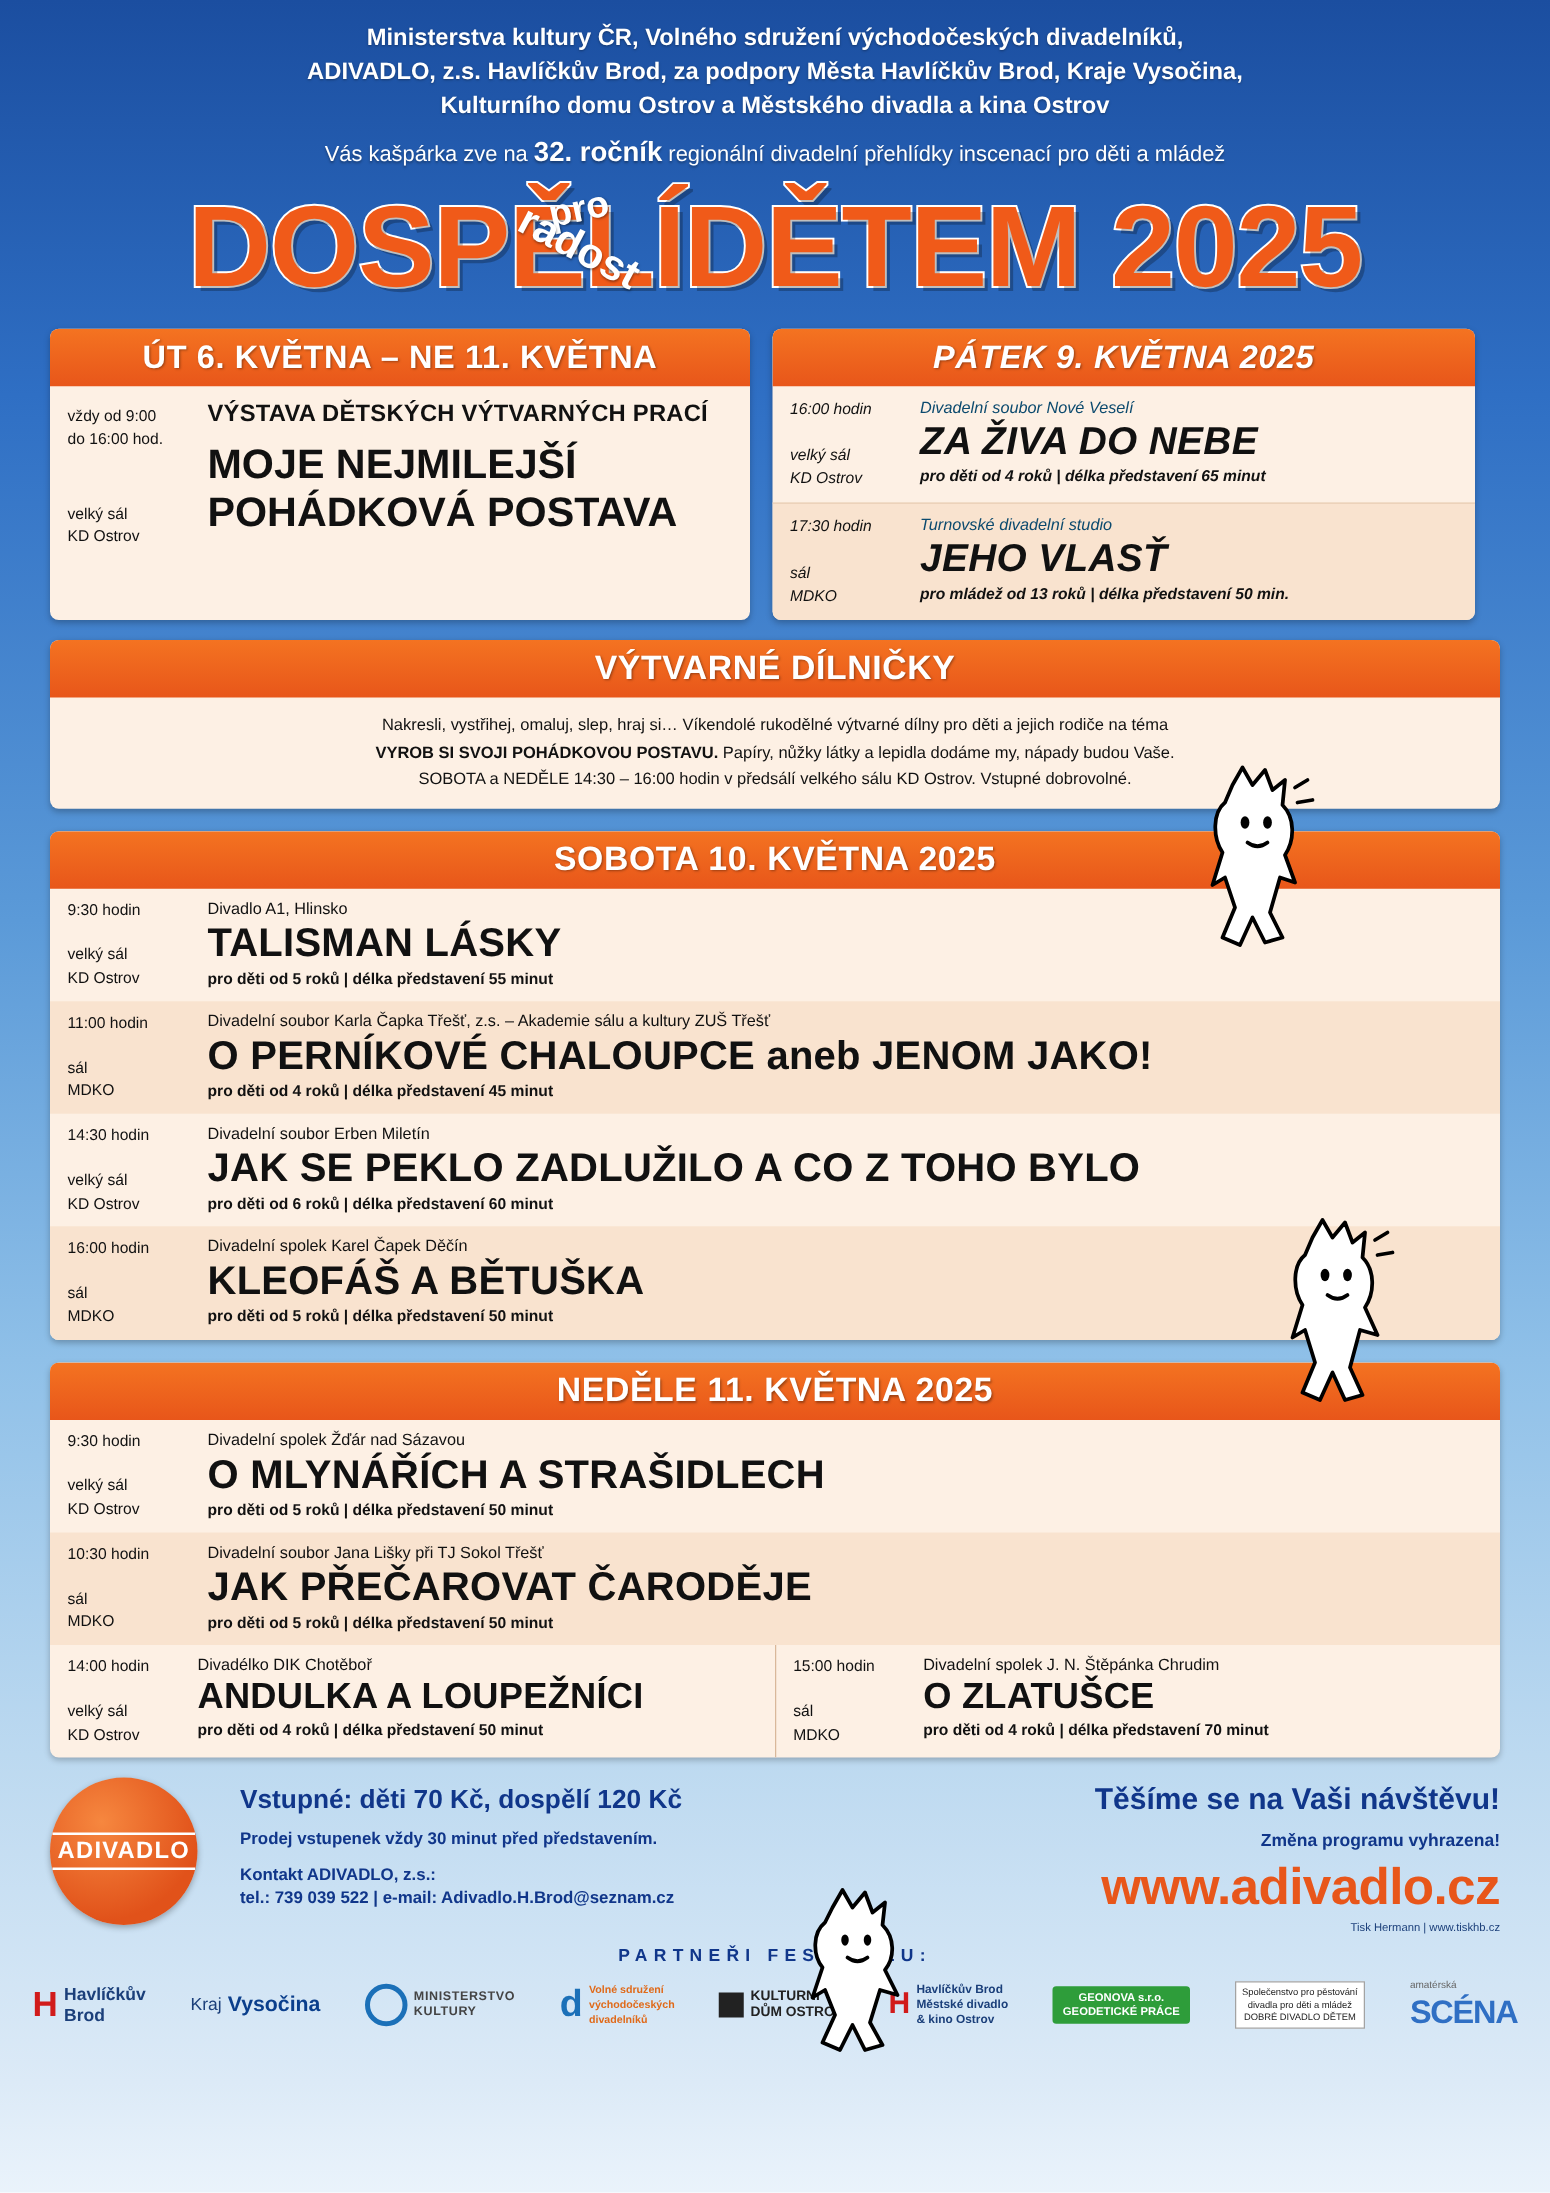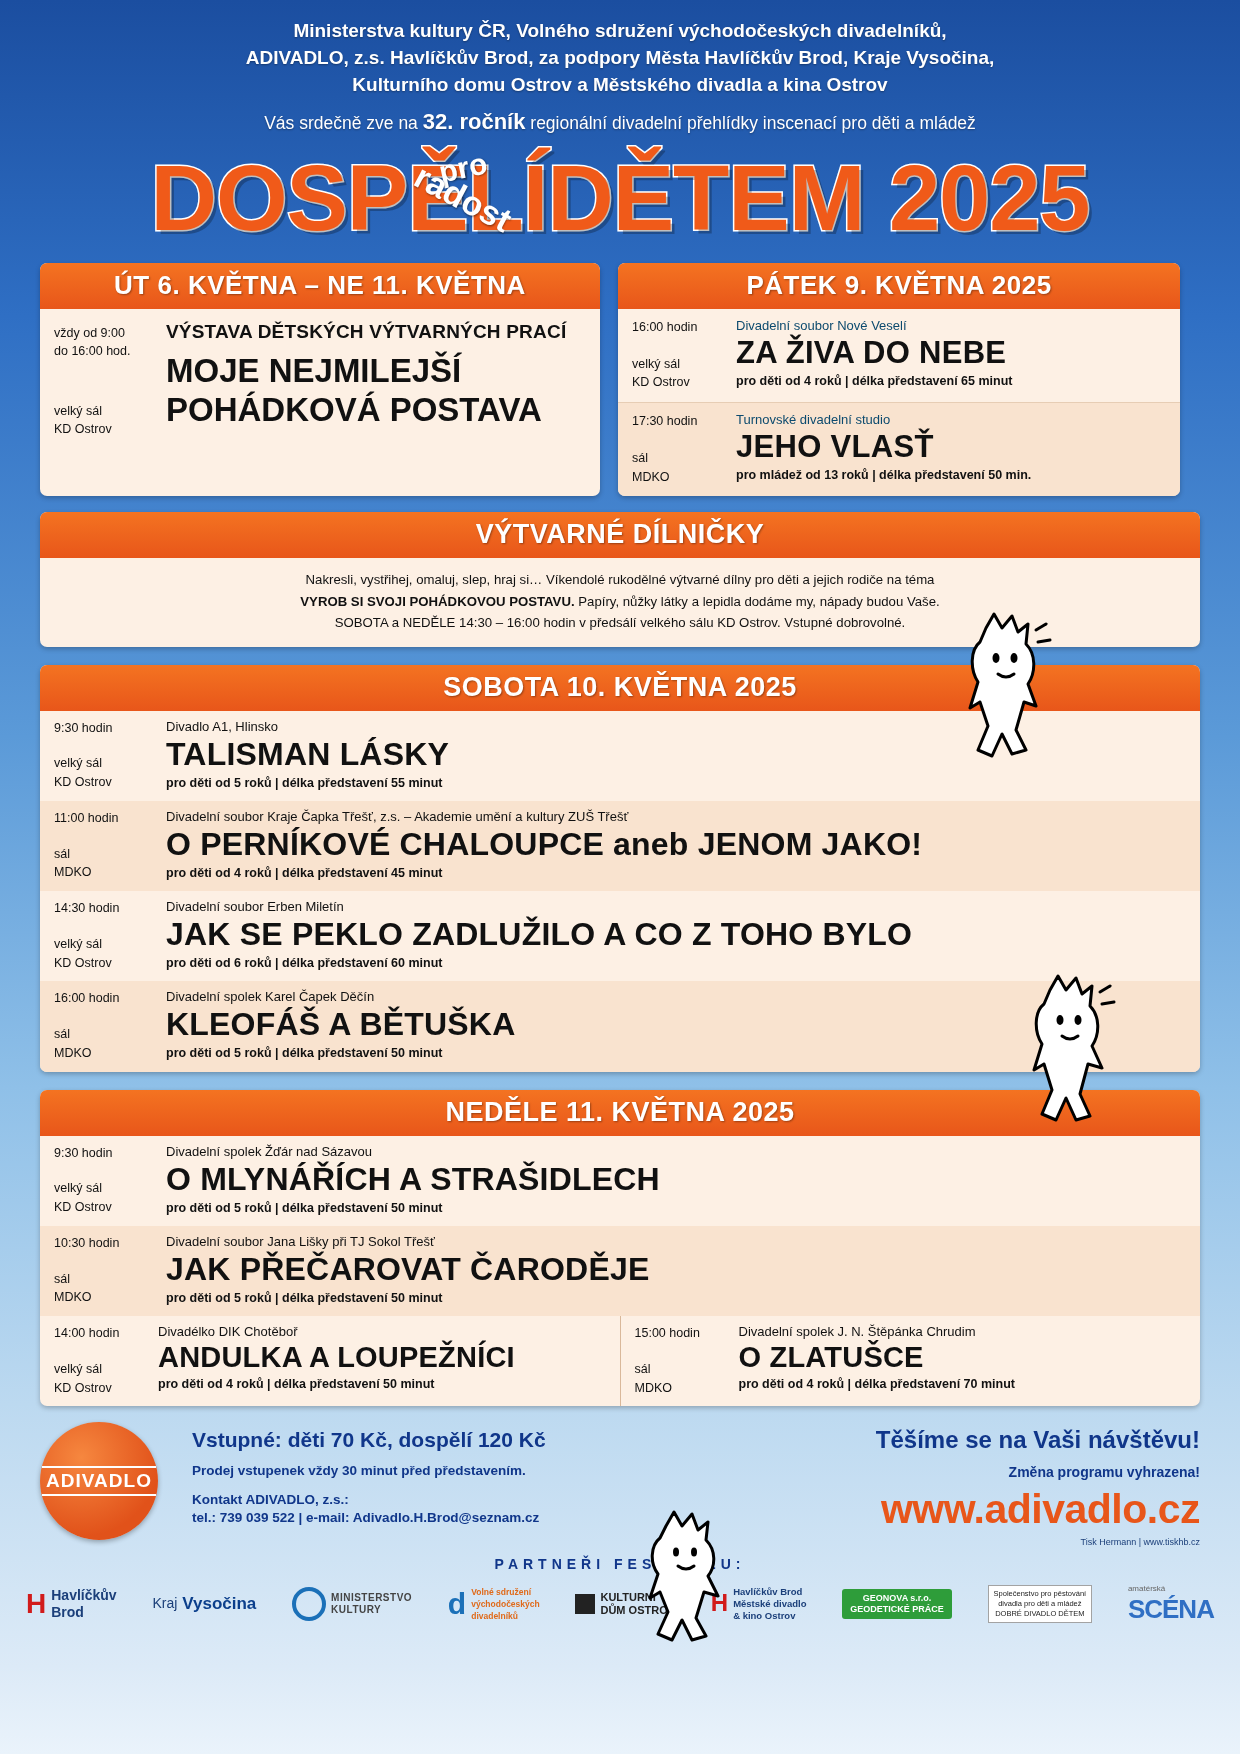--- a/index.html
+++ b/index.html
@@ -48,21 +48,21 @@
   .panel{background:#fdf0e4;border-radius:7px;box-shadow:0 2px 5px rgba(0,0,0,.25);overflow:hidden;}
   .panel-head{
     background:linear-gradient(180deg,#f47321 0%,#e8561a 100%);
     color:#fff;font-weight:bold;text-align:center;
     letter-spacing:.5px;
     text-shadow:1px 1px 2px rgba(0,0,0,.35);
   }
 
   .row2{display:flex;gap:18px;padding:0 40px;margin-top:6px;}
   .col-left{width:560px;}
-  .col-right{width:562px;}
+  .col-right{width:562px;font-style:italic;}
 
   .panel-head.h1{font-size:26px;padding:7px 0 8px;}
   .expo-body{display:flex;padding:12px 14px 14px 14px;}
   .expo-when{width:112px;font-size:12.5px;line-height:1.45;color:#111;padding-top:3px;}
   .expo-when .where{margin-top:42px;}
   .expo-main{flex:1;}
   .expo-sub{font-size:19px;font-weight:bold;color:#111;letter-spacing:.2px;}
   .expo-title{font-size:33px;font-weight:bold;line-height:1.18;margin-top:9px;color:#111;}
 
   .fri-row{display:flex;padding:9px 12px 10px 14px;}
@@ -146,21 +146,21 @@
 </head>
 <body>
 
 <div class="wrap">
 
   <div class="hdr">
     <div class="l1">Ministerstva kultury ČR,  Volného sdružení východočeských divadelníků,</div>
     <div class="l1">ADIVADLO, z.s. Havlíčkův Brod,  za podpory Města Havlíčkův Brod,  Kraje Vysočina,</div>
     <div class="l1">Kulturního domu Ostrov  a  Městského divadla a kina Ostrov</div>
     <div class="l2">
-      <span>Vás srdečně zve na </span><b>32. ročník</b><span> regionální divadelní přehlídky inscenací pro děti a mládež</span>
+      <span>Vás kašpárka zve na </span><b>32. ročník</b><span> regionální divadelní přehlídky inscenací pro děti a mládež</span>
     </div>
   </div>
 
   <div class="title">
     <div class="main">
       <span>DOSPĚLÍ</span><span>DĚTEM</span> <span>2025</span>
     </div>
     <div class="badge">
       <div class="pro">pro</div>
       <div class="radost">radost</div>
@@ -241,21 +241,21 @@
       </div>
     </div>
 
     <div class="ev alt">
       <div class="ev-when">
         <div>11:00 hodin</div>
         <div class="w2">sál</div>
         <div>MDKO</div>
       </div>
       <div class="ev-main">
-        <div class="ev-group">Divadelní soubor Kraje Čapka Třešť, z.s. – Akademie umění a kultury ZUŠ Třešť</div>
+        <div class="ev-group">Divadelní soubor Karla Čapka Třešť, z.s. – Akademie sálu a kultury ZUŠ Třešť</div>
         <div class="ev-title">O PERNÍKOVÉ CHALOUPCE aneb JENOM JAKO!</div>
         <div class="ev-note">pro děti od 4 roků  |  délka představení 45 minut</div>
       </div>
     </div>
 
     <div class="ev">
       <div class="ev-when">
         <div>14:30 hodin</div>
         <div class="w2">velký sál</div>
         <div>KD Ostrov</div>

